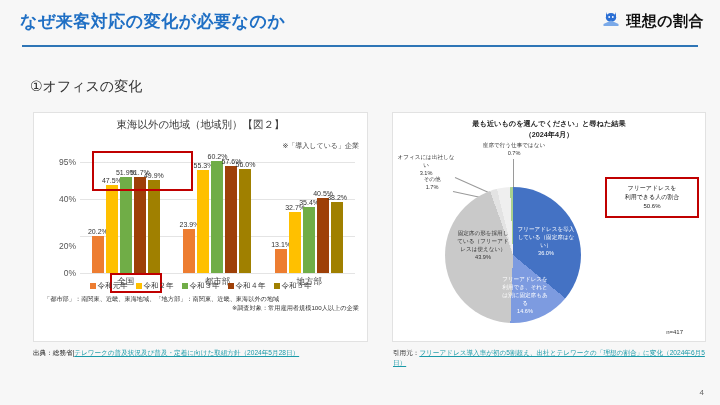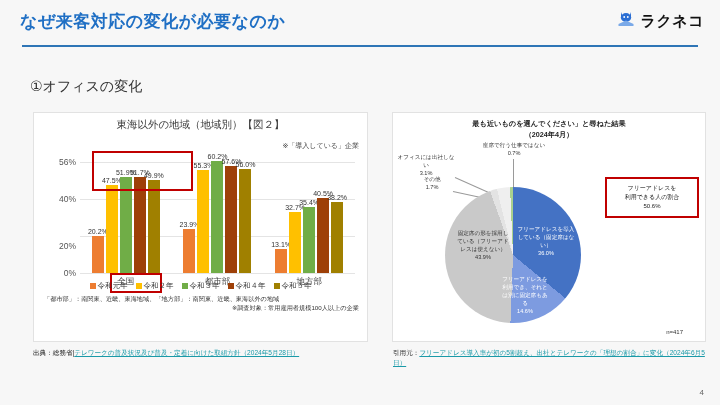--- a/index.html
+++ b/index.html
@@ -79,39 +79,39 @@
     <div class="brand">
       <span>
         <svg width="20" height="20" viewBox="0 0 20 20">
           <path d="M5 3 L6.5 7 L13.5 7 L15 3 L15 8 L5 8 Z" fill="#2b6fd4"></path>
           <ellipse cx="10" cy="8.5" rx="5.2" ry="4.4" fill="#2b6fd4"></ellipse>
           <circle cx="8.2" cy="8" r="0.9" fill="#fff"></circle>
           <circle cx="11.8" cy="8" r="0.9" fill="#fff"></circle>
           <path d="M2.5 15 L10 11.5 L17.5 15 L17.5 17 L2.5 17 Z" fill="#7aa9e8"></path>
         </svg>
       </span>
-      <span class="brand-name">ラクネコ</span>
+      <span class="brand-name">理想の割合</span>
     </div>
   </div>
 
   <div class="sec-head">①オフィスの変化</div>
 
   <div class="panel" id="panel-left">
     <div class="bc-title">東海以外の地域（地域別）【図２】</div>
     <div class="bc-note">※「導入している」企業</div>
 
     <div class="plot" id="bar-plot">
         <div class="gl" style="top: 130px;"></div>
         <div class="ytick" style="top: 125px;">0%</div>
         <div class="gl" style="top: 92.8571px;"></div>
         <div class="ytick" style="top: 98px;">20%</div>
         <div class="gl" style="top: 55.7143px;"></div>
         <div class="ytick" style="top: 50.7143px;">40%</div>
         <div class="gl" style="top: 18.5714px;"></div>
-        <div class="ytick" style="top: 13.5714px;">56%</div>
+        <div class="ytick" style="top: 13.5714px;">95%</div>
         <div class="grp" style="left: 0px; width: 91.6667px;">
           <div class="bar" style="height: 37.5143px; background: rgb(237, 125, 49);">
             <span class="bl">20.2%</span>
           </div>
           <div class="bar" style="height: 88.2143px; background: rgb(255, 192, 0);">
             <span class="bl">47.5%</span>
           </div>
           <div class="bar" style="height: 96.3857px; background: rgb(112, 173, 71);">
             <span class="bl">51.9%</span>
           </div>

